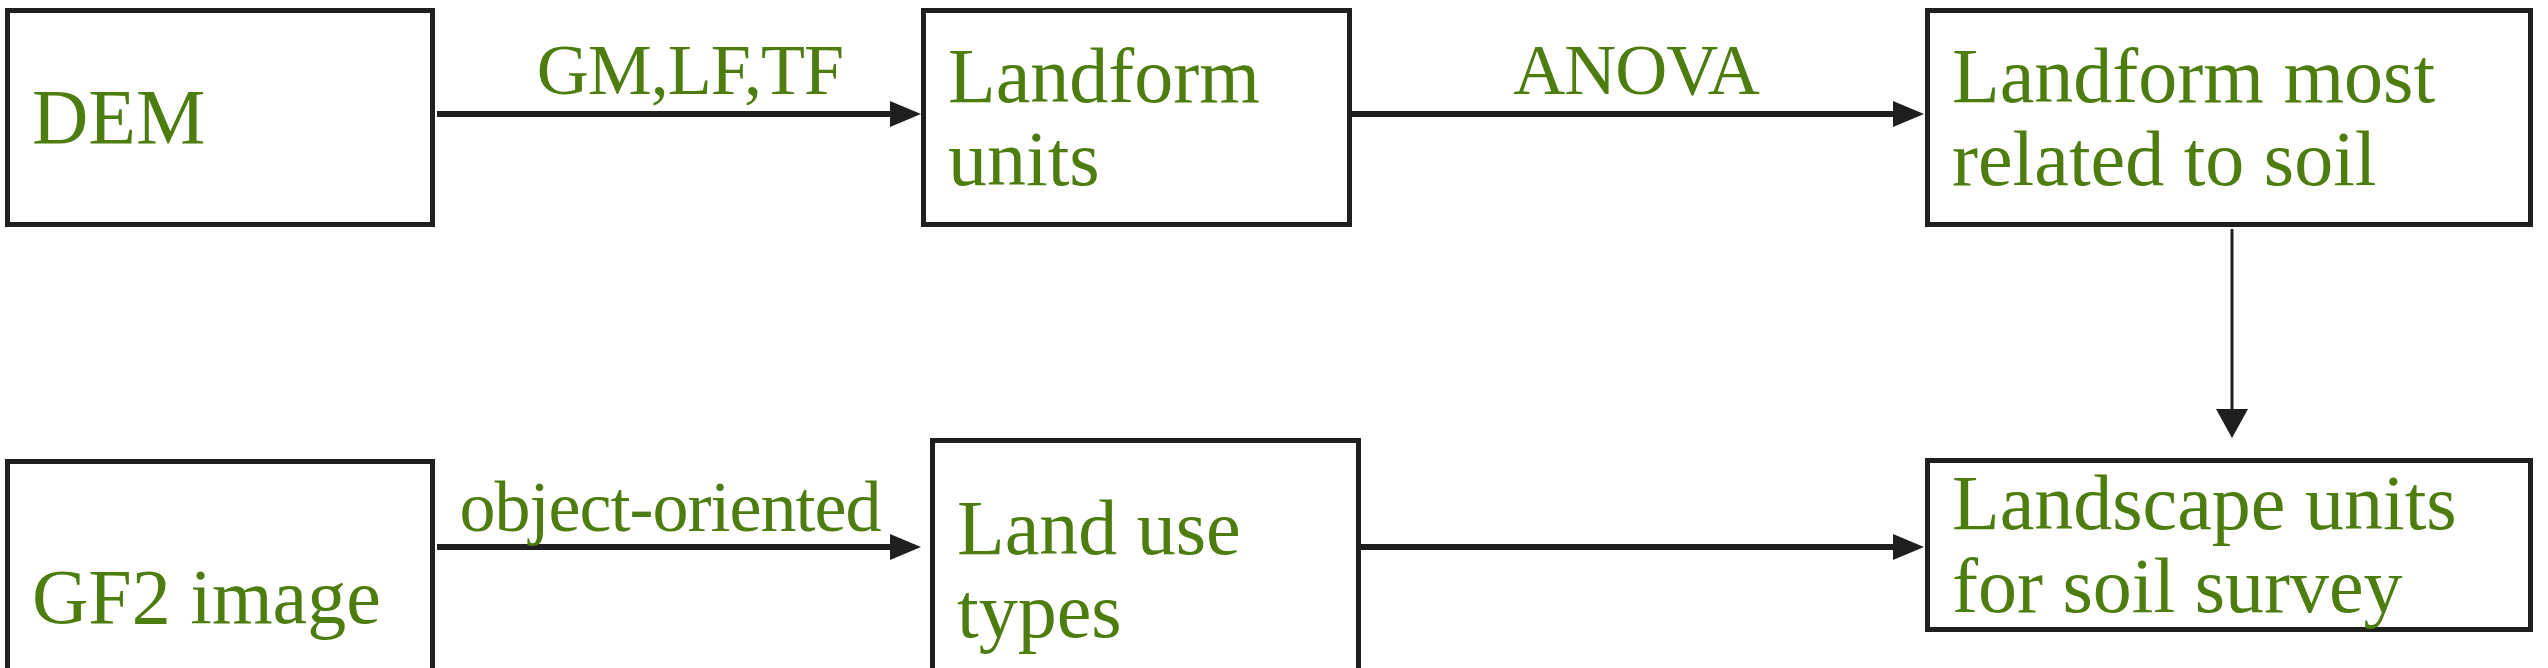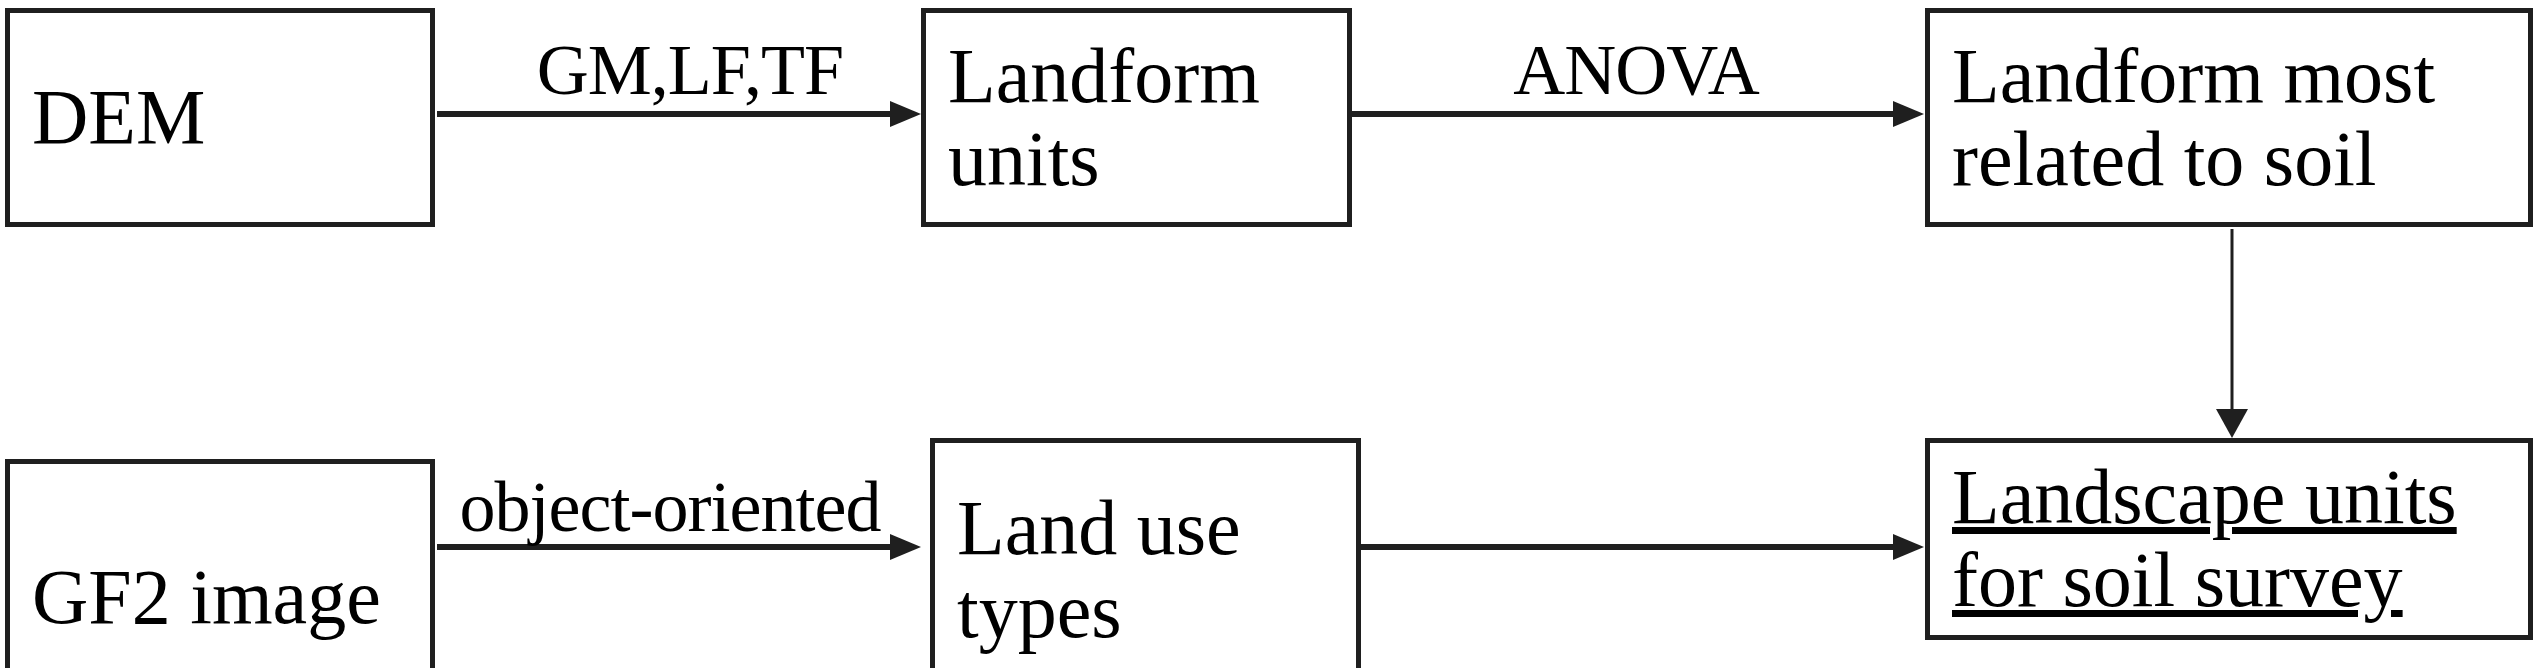--- a/index.html
+++ b/index.html
@@ -1,21 +1,21 @@
 <!DOCTYPE html>
 <html><head>
 <meta charset="utf-8">
 <style>
   html,body{margin:0;padding:0;background:#ffffff;}
   .canvas{
     position:relative;
     width:2548px;height:668px;
     background:#ffffff;
     font-family:"Liberation Serif","DejaVu Serif",serif;
-    color:#000000;
+    color:#4d7c0f;
     overflow:hidden;
   }
   .node{
     position:absolute;
     box-sizing:border-box;
     border:5px solid #1f1f1f;
     background:#ffffff;
     display:flex;
     align-items:center;
   }
@@ -34,21 +34,21 @@
     letter-spacing:-1px;
     white-space:nowrap;
   }
   svg.arrows{position:absolute;left:0;top:0;}
   
   .n-dem            {left:5px;    top:8px;   width:430px; height:219px;}
   .n-landform-types {left:921px;  top:8px;   width:431px; height:219px;}
   .n-landform-most  {left:1925px; top:8px;   width:608px; height:219px;}
   .n-gf2            {left:5px;    top:438px; width:430px; height:277px;margin-top:21px;}
   .n-land-use       {left:930px;  top:438px; width:431px; height:264px;}
-  .n-landscape      {left:1925px; top:438px; width:608px; height:202px;text-decoration:underline;}
+  .n-landscape      {left:1925px; top:458px; width:608px; height:174px;}
   
   .el-gmlftf   {left:460px;  top:34px;  width:460px;}
   .el-anova    {left:1406px; top:34px;  width:460px;}
   .el-mutual   {left:1346px; top:112px; width:580px;}
   .el-objor    {left:420px;  top:471px; width:500px;}
 </style>
 </head>
 <body>
 
 <div class="canvas">

